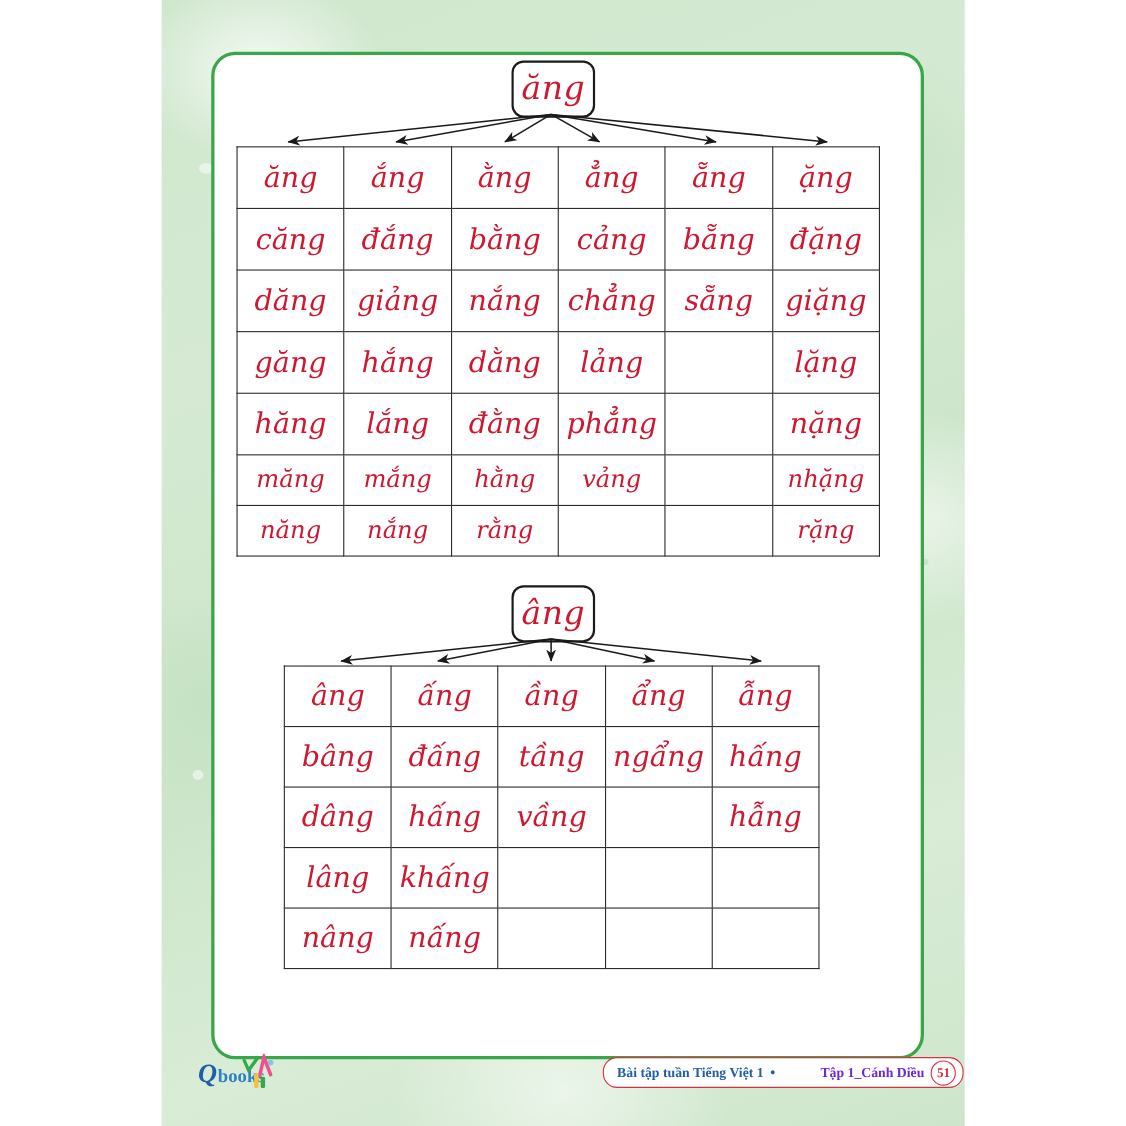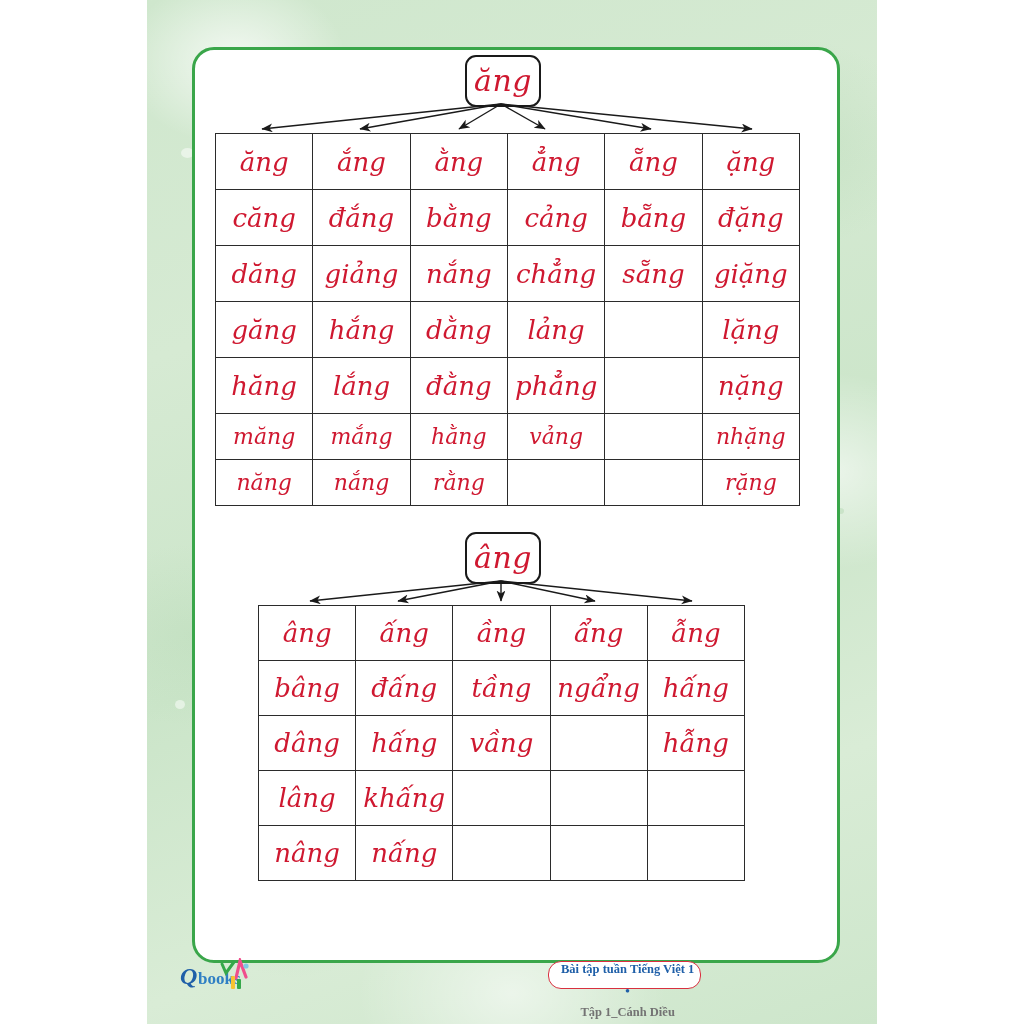--- a/index.html
+++ b/index.html
@@ -52,25 +52,25 @@
   #t1{left:215px;top:133px;width:585px;}
   #t1 td{height:55px;font-size:26px;}
   #t1 tr:nth-child(6) td,#t1 tr:nth-child(7) td{height:45px;font-size:22px;}
   #t2{left:258px;top:605px;width:487px;}
   #t2 td{height:54px;font-size:26px;}
   
   #footer{
     position:absolute;left:548px;top:961px;height:26px;
     border:1.5px solid #d8303f;border-radius:13px;background:#ffffff;
     display:flex;align-items:center;padding:0 6px 0 12px;gap:6px;
-    font-family:"Liberation Serif",serif;font-weight:bold;font-size:12.5px;flex-direction:column;
+    font-family:"Liberation Serif",serif;font-weight:bold;font-size:12.5px;
   }
   #footer .blue{color:#1f5fa8;}
   #footer .dot{color:#1f5fa8;font-size:13px;}
-  #footer .green{color:#737373;}
+  #footer .green{color:#6d28d9;margin-left:35px;}
   #pagenum{
     width:21px;height:21px;border:1.5px solid #d8303f;border-radius:50%;
     display:flex;align-items:center;justify-content:center;
     color:#d8303f;font-size:12px;font-weight:bold;
   }
   
   #logo{position:absolute;left:178px;top:958px;width:96px;height:34px;}
 </style>
 </head>
 <body>

